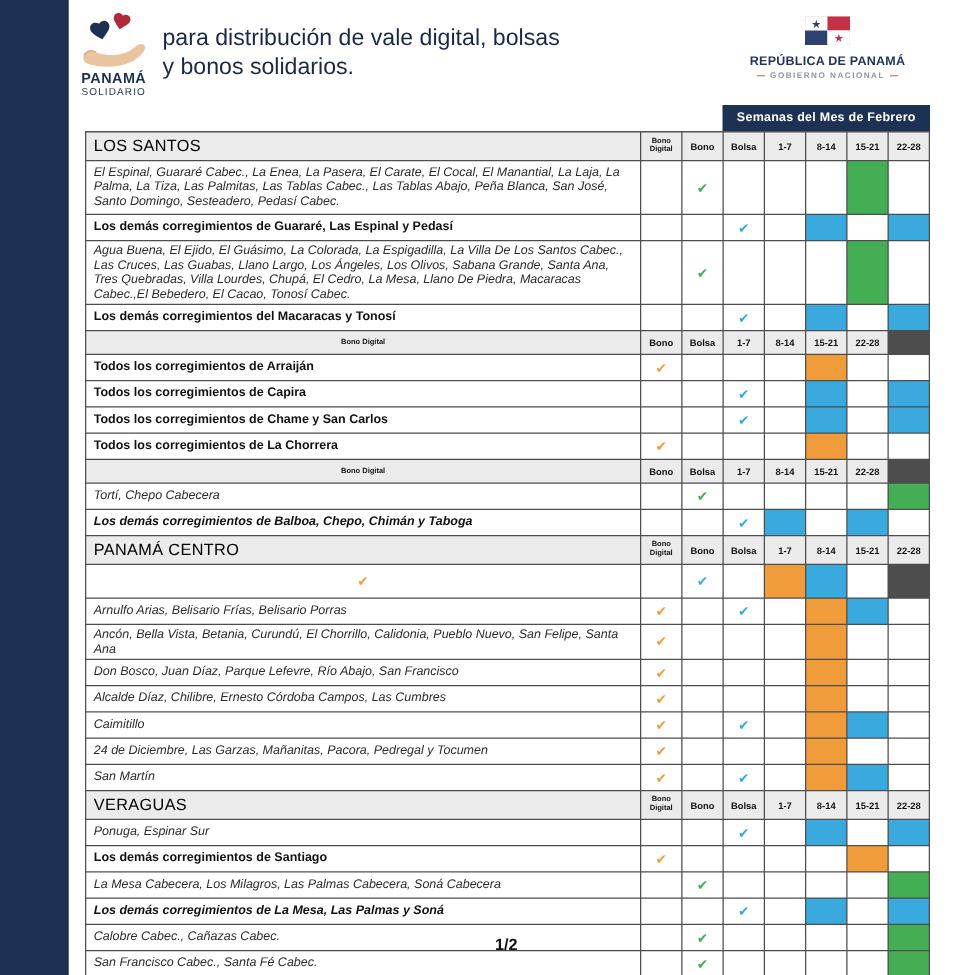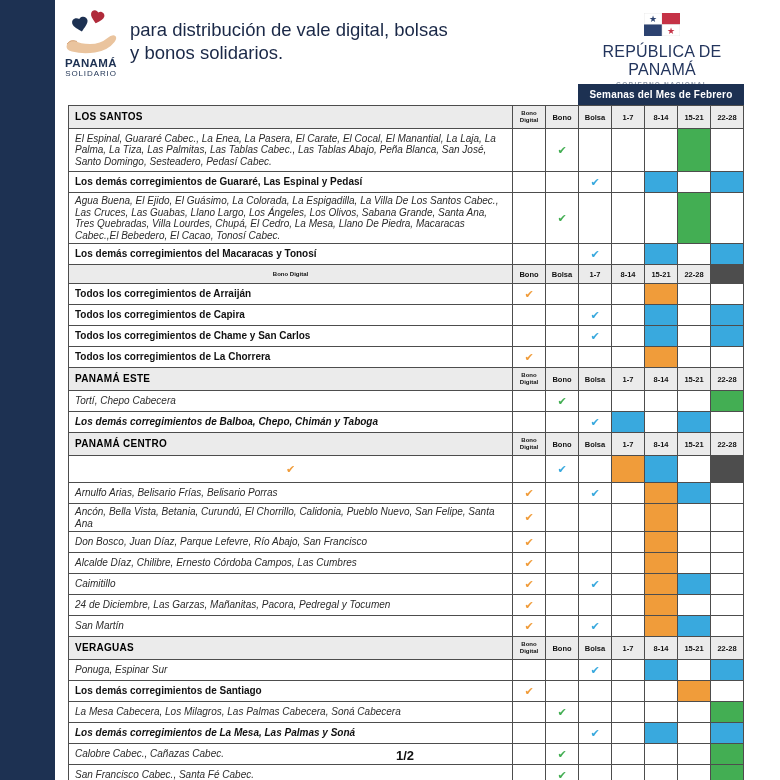--- a/index.html
+++ b/index.html
@@ -10,36 +10,36 @@
 
   
   .logo-block{position:absolute;left:-10px;top:8px;width:66px;text-align:center;}
   .logo-block svg{display:block;margin:0 auto;}
   .logo-l1{font-size:11.5px;font-weight:800;color:#1d3152;letter-spacing:.4px;margin-top:1px;}
   .logo-l2{font-size:8px;font-weight:400;color:#1d3152;letter-spacing:.9px;}
   .titles{position:absolute;left:62px;top:12px;width:420px;}
   .titles h1{margin:0;font-size:27.5px;font-weight:800;color:#1a2847;letter-spacing:-.3px;}
   .subtitle{margin-top:6px;font-size:18.5px;font-weight:500;color:#1a2847;line-height:23px;}
   .gov-block{position:absolute;right:-8px;top:13px;width:180px;text-align:center;}
-  .gov-name{font-size:16px;font-weight:400;color:#23355d;letter-spacing:.2px;margin-top:3px;}
+  .gov-name{font-size:10px;font-weight:700;color:#23355d;letter-spacing:.2px;margin-top:3px;}
   .gov-sub{font-size:6.5px;font-weight:600;color:#8b95a5;letter-spacing:1.2px;margin-top:2px;}
   .gov-sub::before,.gov-sub::after{content:"\2014";color:#b8323e;margin:0 4px;letter-spacing:0;}
 
   
   .banner{position:absolute;left:510px;top:84px;width:166px;height:21px;background:#1d3152;color:#fff;
           font-size:10px;font-weight:700;text-align:center;line-height:21px;letter-spacing:.2px;}
 
   
   .table{position:absolute;left:0;top:105px;width:674px;display:flex;flex-direction:column;gap:1px;
          background:#4d4d4d;border:1px solid #4d4d4d;}
   .row{display:grid;grid-template-columns:1fr repeat(7,32px);gap:1px;}
   .c{background:#fff;display:flex;align-items:center;justify-content:center;}
   .region{justify-content:flex-start;padding:2px 6px;font-size:10px;line-height:11.5px;color:#1c1c1c;text-align:left;}
   .hdr .c{background:#ebebeb;min-height:18px;}
-  .sec-name{font-size:10px;font-weight:700;color:#000;letter-spacing:.3px;}
+  .sec-name{font-size:13px;font-weight:400;color:#000;letter-spacing:.3px;}
   .colh{font-size:7.5px;font-weight:700;color:#111;text-align:center;}
   .colh-bd{font-size:6px;line-height:1.15;}
   .lines-1 .c{min-height:16px;}
   .lines-2 .c{min-height:26px;}
   .lines-3 .c{min-height:38px;}
   .st-i{font-style:italic;color:#2b2b2b;}
   .st-b{font-weight:700;color:#111;}
   .st-bi{font-weight:700;font-style:italic;color:#111;}
   .chk{font-family:"DejaVu Sans",sans-serif;font-size:11px;font-weight:900;line-height:1;}
 
@@ -196,21 +196,20 @@
             <span class="chk" style="color: rgb(240, 156, 58);">✔</span>
           </div>
           <div class="c"></div>
           <div class="c"></div>
           <div class="c"></div>
           <div class="c" style="background: rgb(240, 156, 58);"></div>
           <div class="c"></div>
           <div class="c"></div>
         </div>
         <div class="row hdr">
-          <div class="c region sec-name">PANAMÁ ESTE</div>
           <div class="c colh colh-bd">Bono Digital</div>
           <div class="c colh">Bono</div>
           <div class="c colh">Bolsa</div>
           <div class="c colh">1-7</div>
           <div class="c colh">8-14</div>
           <div class="c colh">15-21</div>
           <div class="c colh">22-28</div>
         </div>
         <div class="row lines-1">
           <div class="c region st-i">Tortí, Chepo Cabecera</div>

